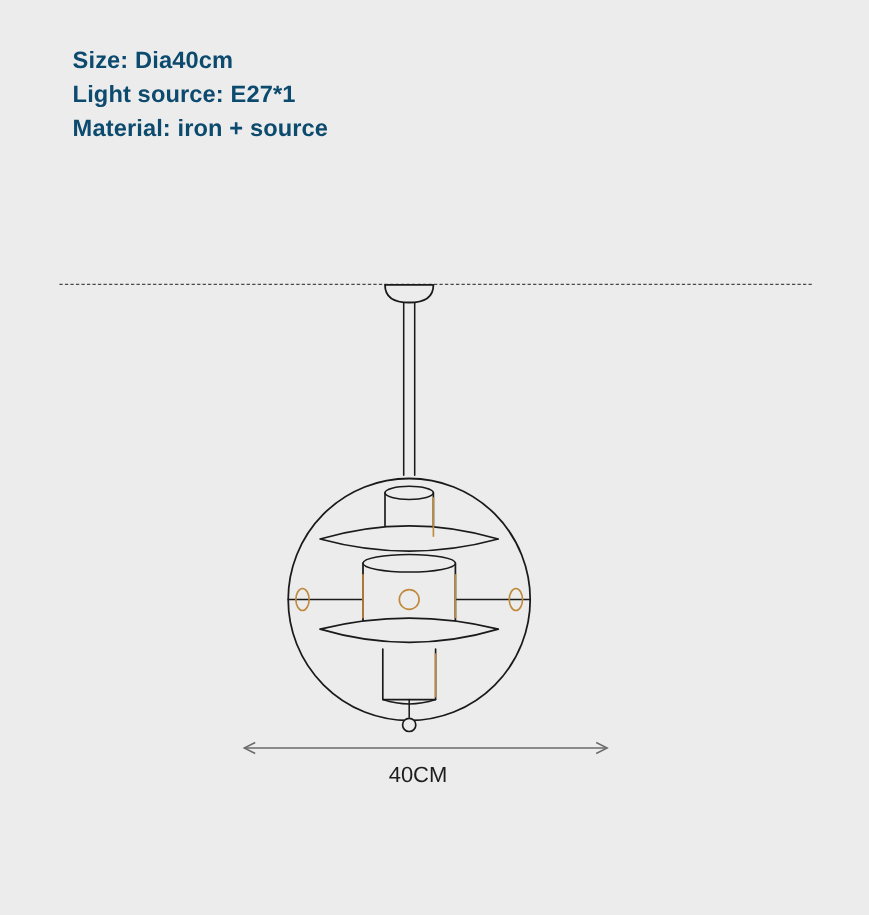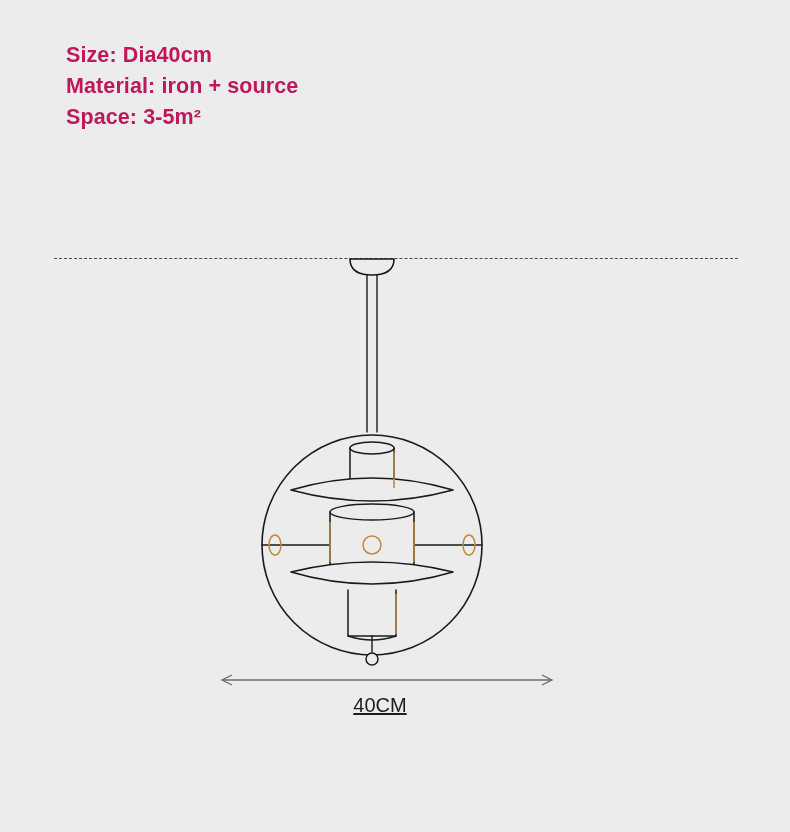--- a/index.html
+++ b/index.html
@@ -21,21 +21,21 @@
   }
   .spec-list {
     position: absolute;
     left: 66px;
     top: 40px;
     width: 640px;
   }
   .spec-line {
     font-size: 21.5px;
     font-weight: bold;
-    color: #be185d;
+    color: #0c4a6e;
     line-height: 31px;
     letter-spacing: 0.1px;
     white-space: nowrap;
   }
   .ceiling-line {
     position: absolute;
     left: 54px;
     top: 258px;
     width: 684px;
     height: 0;
@@ -48,36 +48,35 @@
   }
   .dim-label {
     position: absolute;
     left: 0;
     top: 694px;
     width: 790px;
     text-align: center;
     font-size: 20px;
     color: #1e1e1e;
     font-family: "Liberation Sans", sans-serif;
-    text-decoration: underline;
   }
   .dim-label span {
     position: relative;
     left: -15px;
   }
 </style>
 </head>
 <body>
 
 <div class="page">
 
   <div class="spec-list">
     <div class="spec-line">Size: Dia40cm</div>
+    <div class="spec-line">Light source: E27*1</div>
     <div class="spec-line">Material: iron + source</div>
-    <div class="spec-line">Space: 3-5m²</div>
   </div>
 
   <div class="ceiling-line"></div>
 
   <svg class="diagram-svg" width="790" height="832" viewBox="0 0 790 832">
     <g fill="none" stroke="#1a1a1a" stroke-width="1.6" stroke-linecap="round" stroke-linejoin="round">
 
       <path d="M 350 259 Q 350 275 372 275 Q 394 275 394 259 Z" fill="#ececec"></path>
 
       <line x1="367" y1="275" x2="367" y2="432" stroke-width="1.4"></line>

